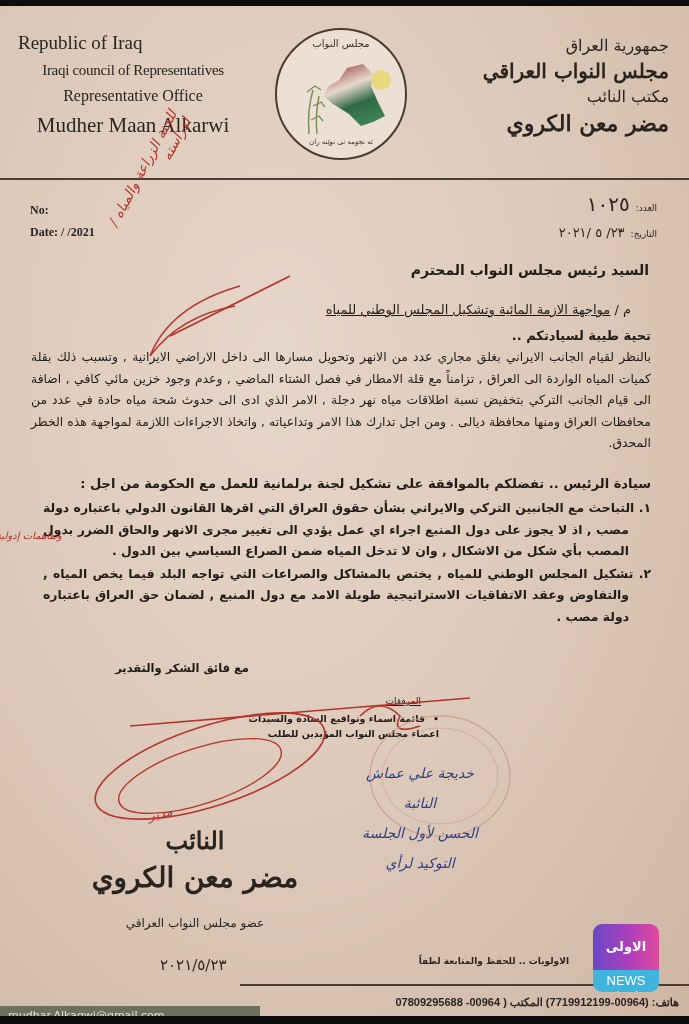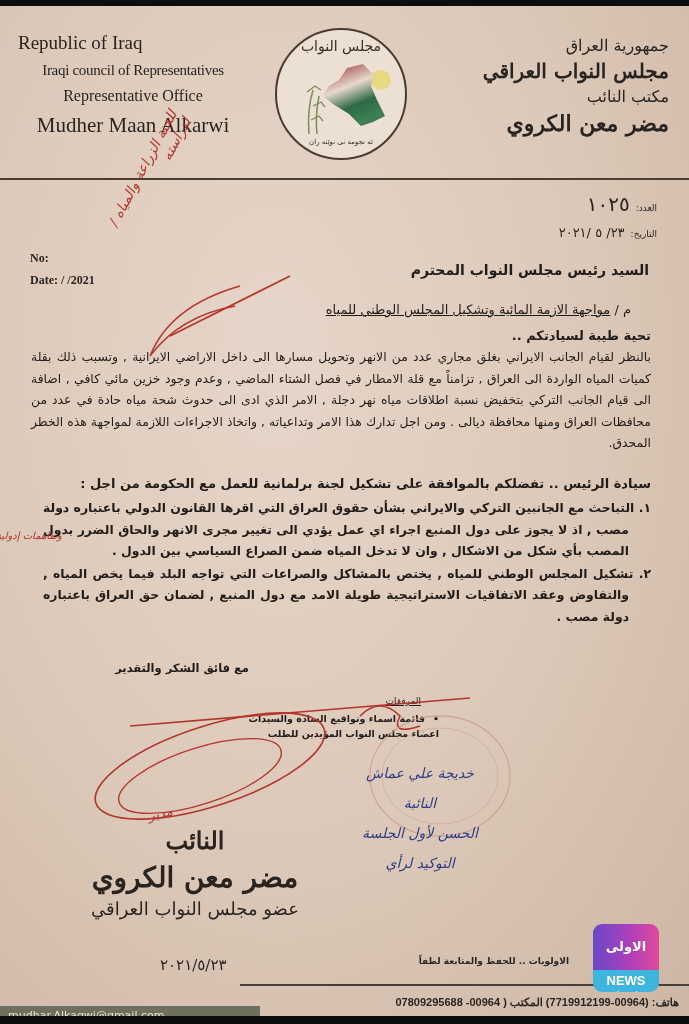--- a/index.html
+++ b/index.html
@@ -13,33 +13,33 @@
     background: radial-gradient(ellipse at 40% 35%, #e6d6c9 0%, #dcc8b8 55%, #cdb6a4 100%);
     overflow:hidden;
   }
   .hdr-en { position:absolute; left:18px; top:26px; width:230px; color:#2a2420; font-family:"Liberation Serif", serif; }
   .hdr-en .l1 { font-size:19px; margin-bottom:8px; }
   .hdr-en .l2 { font-size:15px; text-align:center; margin-bottom:8px; letter-spacing:-0.3px; }
   .hdr-en .l3 { font-size:16px; text-align:center; margin-bottom:8px; }
   .hdr-en .l4 { font-size:21px; text-align:center; }
 
   .logo { position:absolute; left:275px; top:22px; width:128px; height:128px; border:2px solid #4a3a30; border-radius:50%; background:#ece0d4; }
-  .logo .top-txt { position:absolute; top:8px; left:0; width:100%; text-align:center; font-size:14px; color:#3b2c22; direction:rtl; }
+  .logo .top-txt { position:absolute; top:8px; left:0; width:100%; text-align:center; font-size:10px; color:#3b2c22; direction:rtl; }
   .logo .bot-txt { position:absolute; bottom:12px; left:0; width:100%; text-align:center; font-size:7px; color:#3b2c22; direction:rtl; }
   .logo svg { position:absolute; left:0; top:0; }
 
   .hdr-ar { position:absolute; right:20px; top:30px; width:210px; direction:rtl; text-align:right; color:#2a2420; font-family:"DejaVu Serif", serif; }
   .hdr-ar .a1 { font-size:16px; margin-bottom:4px; }
   .hdr-ar .a2 { font-size:20px; font-weight:bold; margin-bottom:4px; }
   .hdr-ar .a3 { font-size:16px; margin-bottom:4px; }
   .hdr-ar .a4 { font-size:22px; font-weight:bold; }
 
   .rule { position:absolute; left:0; width:689px; height:2px; background:#4b3d34; }
 
-  .meta-en { position:absolute; left:30px; top:193px; font-family:"Liberation Serif", serif; font-weight:bold; font-size:12px; color:#2b2421; line-height:22px;margin-top:48px; }
+  .meta-en { position:absolute; left:30px; top:193px; font-family:"Liberation Serif", serif; font-weight:bold; font-size:12px; color:#2b2421; line-height:22px; }
   .meta-ar { position:absolute; right:32px; top:186px; direction:rtl; font-family:"DejaVu Sans", sans-serif; color:#2b2421; line-height:24px; }
   .meta-ar .lbl { font-size:9px; margin-left:6px; }
   .meta-ar .num { font-size:20px; }
   .meta-ar .dt { font-size:13px; }
 
   .body-ar { position:absolute; right:38px; width:620px; direction:rtl; text-align:right; color:#221c19; font-family:"DejaVu Sans", sans-serif; }
   .addressee { top:256px; font-size:14px; font-weight:bold; right:40px; }
   .subject { top:296px; font-size:13px; right:58px; }
   .subject .val { text-decoration:underline; }
   .greeting { top:322px; font-size:13px; font-weight:bold; }
@@ -51,30 +51,30 @@
   .attach-h { top:690px; right:268px; width:100px; font-size:9px; text-decoration:underline; }
   .attach-list { top:705px; right:250px; width:220px; font-size:9.5px; line-height:15px; font-weight:bold; }
   .attach-list .bul { margin-left:8px; }
 
   .ink-red { position:absolute; color:#b5342e; font-family:"DejaVu Serif", serif; font-style:italic; }
   .ink-blue { position:absolute; color:#2d3e86; font-family:"DejaVu Serif", serif; font-style:italic; direction:rtl; }
 
   .sig-block { position:absolute; left:80px; top:820px; width:230px; direction:rtl; text-align:center; color:#2a2420; font-family:"DejaVu Serif", serif; }
   .sig-block .t1 { font-size:24px; font-weight:bold; }
   .sig-block .t2 { font-size:28px; font-weight:bold; margin-top:6px; }
-  .sig-block .t3 { font-size:18px; margin-top:4px; }
+  .sig-block .t3 { font-size:12px; margin-top:22px; }
   .sig-date { position:absolute; left:160px; top:950px; font-size:15px; color:#2a2420; direction:rtl; font-family:"DejaVu Serif", serif; }
 
   .footer-note { position:absolute; right:120px; top:950px; direction:rtl; font-size:9px; color:#2a2420; font-weight:bold; }
   .footer-contact { position:absolute; right:10px; top:990px; direction:rtl; font-size:11px; color:#2a2420; font-weight:bold; font-family:"Liberation Sans", sans-serif; }
   .email-box { position:absolute; left:0; top:1000px; width:260px; height:20px; background:#6e6f5f; color:#e6e4d5; font-size:11px; padding-left:8px; box-sizing:border-box; line-height:20px; overflow:hidden; }
 
   .news-logo { position:absolute; left:593px; top:918px; width:66px; height:68px; border-radius:9px; overflow:hidden; }
   .news-logo .top { height:46px; background:linear-gradient(90deg,#6a48c8 0%, #b33fb8 60%, #e04a9c 100%); color:#fff; font-weight:bold; font-size:24px; text-align:center; line-height:46px; direction:rtl; font-family:"DejaVu Sans", sans-serif; }
-  .news-logo .bot { height:31px; background:#3fb4dc; color:#fff; font-weight:bold; font-size:13px; text-align:center; line-height:22px; font-family:"Liberation Sans", sans-serif; }
+  .news-logo .bot { height:31px; background:#3fb4dc; color:#fff; font-weight:normal; font-size:13px; text-align:center; line-height:22px; font-family:"Liberation Sans", sans-serif; }
   .black-bottom { position:absolute; left:0; top:1016px; width:689px; height:8px; background:#0d0d0d; }
 </style>
 </head>
 <body>
 
 <div class="paper">
 
   <div class="hdr-en">
     <div class="l1">Republic of Iraq</div>
     <div class="l2">Iraqi council of Representatives</div>

